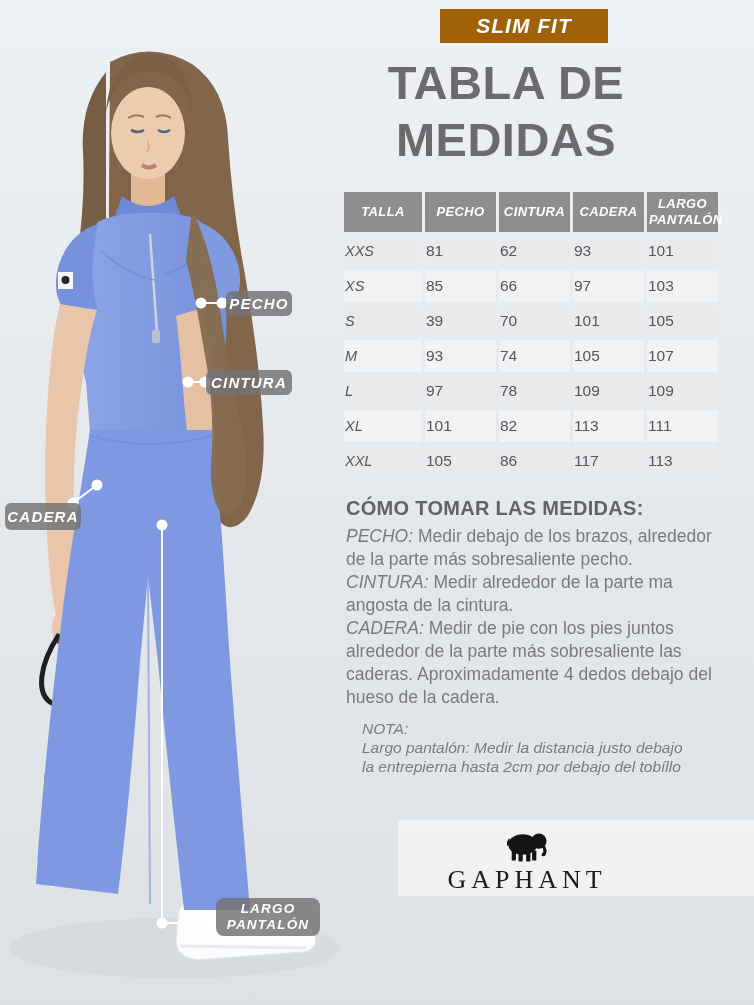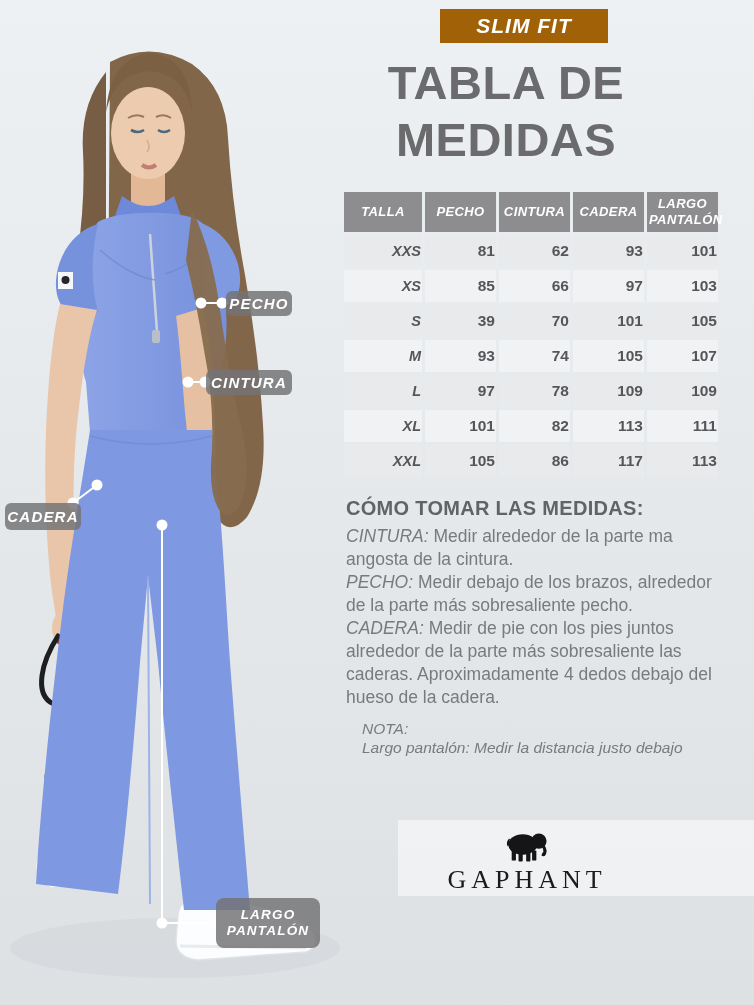--- a/index.html
+++ b/index.html
@@ -14,21 +14,21 @@
   .overlay-svg{position:absolute;left:0;top:0;z-index:3;pointer-events:none;}
   .chip{
     position:absolute;z-index:4;
     background:rgba(116,116,118,.84);color:#fff;
     font-style:italic;font-weight:700;letter-spacing:1.2px;
     border-radius:6px;display:flex;align-items:center;justify-content:center;
   }
   .chip-pecho{left:226px;top:291px;width:66px;height:25px;font-size:15px;}
   .chip-cintura{left:206px;top:370px;width:86px;height:25px;font-size:15px;}
   .chip-cadera{left:5px;top:503px;width:76px;height:27px;font-size:15px;}
-  .chip-largo{left:216px;top:898px;width:104px;height:50px;font-size:13.5px;
+  .chip-largo{left:216px;top:898px;width:104px;height:38px;font-size:13.5px;
               flex-direction:column;line-height:16px;border-radius:8px;}
   
   .right{position:absolute;left:0;top:0;z-index:2;width:754px;height:1005px;}
   .slim-badge{
     position:absolute;left:440px;top:9px;width:168px;height:34px;
     background:#a16207;color:#fff;font-style:italic;font-weight:700;
     font-size:21px;letter-spacing:1px;
     display:flex;align-items:center;justify-content:center;
   }
   .page-title{
@@ -37,21 +37,21 @@
   }
   .size-table{
     position:absolute;left:341px;top:189px;width:380px;
     border-collapse:separate;border-spacing:3px;table-layout:fixed;
   }
   .size-table th{
     background:var(--hdr-bg,#8d8d8f);color:#fff;font-style:italic;font-weight:700;
     font-size:13px;height:40px;letter-spacing:.4px;padding:0 2px;line-height:1.2;
   }
   .size-table td{
-    color:#56565a;font-size:15.5px;text-align:right;height:30px;font-weight:700;
+    color:#56565a;font-size:15.5px;text-align:left;height:30px;font-weight:400;
   }
   .size-table tbody tr:nth-child(odd) td{background:var(--row-odd,#e9eaec);}
   .size-table tbody tr:nth-child(even) td{background:var(--row-even,#f1f2f4);}
   .size-table td.talla{font-style:italic;font-size:14.5px;}
   .instructions{position:absolute;left:346px;top:497px;width:380px;color:#7a7a7c;}
   .instructions h3{margin:0 0 5px 0;font-size:20px;color:#636365;letter-spacing:.3px;font-weight:700;}
   .instructions p{margin:0;font-size:17.5px;line-height:23px;}
   .instructions .term{font-style:italic;}
   .note{margin-top:10px;font-style:italic;font-size:15.5px;line-height:19px;margin-left:16px;}
   .note .note-label{display:block;}
@@ -224,26 +224,27 @@
           <td>105</td>
           <td>86</td>
           <td>117</td>
           <td>113</td>
         </tr>
       </tbody>
   </table>
 
   <div class="instructions">
     <h3>CÓMO TOMAR LAS MEDIDAS:</h3>
+    <p><span class="term">PECHO:</span> <span>Medir debajo de los brazos, alrededor de la parte más sobresaliente pecho.</span></p>
     <p><span class="term">CINTURA:</span> <span>Medir alrededor de la parte ma angosta de la cintura.</span></p>
-    <p><span class="term">PECHO:</span> <span>Medir debajo de los brazos, alrededor de la parte más sobresaliente pecho.</span></p>
     <p><span class="term">CADERA:</span> <span>Medir de pie con los pies juntos alrededor de la parte más sobresaliente las caderas. Aproximadamente 4 dedos debajo del hueso de la cadera.</span></p>
     <div class="note">
       <span class="note-label">NOTA:</span>
       <span class="note-line">Largo pantalón: Medir la distancia justo debajo</span>
+      <span class="note-line">la entrepierna hasta 2cm por debajo del tobíllo</span>
     </div>
   </div>
 
   <div class="logo-band"></div>
   <div class="brand">
     <svg width="56" height="34" viewBox="0 0 64 40" aria-hidden="true">
       <g fill="#151517">
         <ellipse cx="27" cy="17" rx="17" ry="12"></ellipse>
         <rect x="14" y="24" width="5" height="12" rx="1"></rect>
         <rect x="22" y="26" width="5" height="11" rx="1"></rect>

